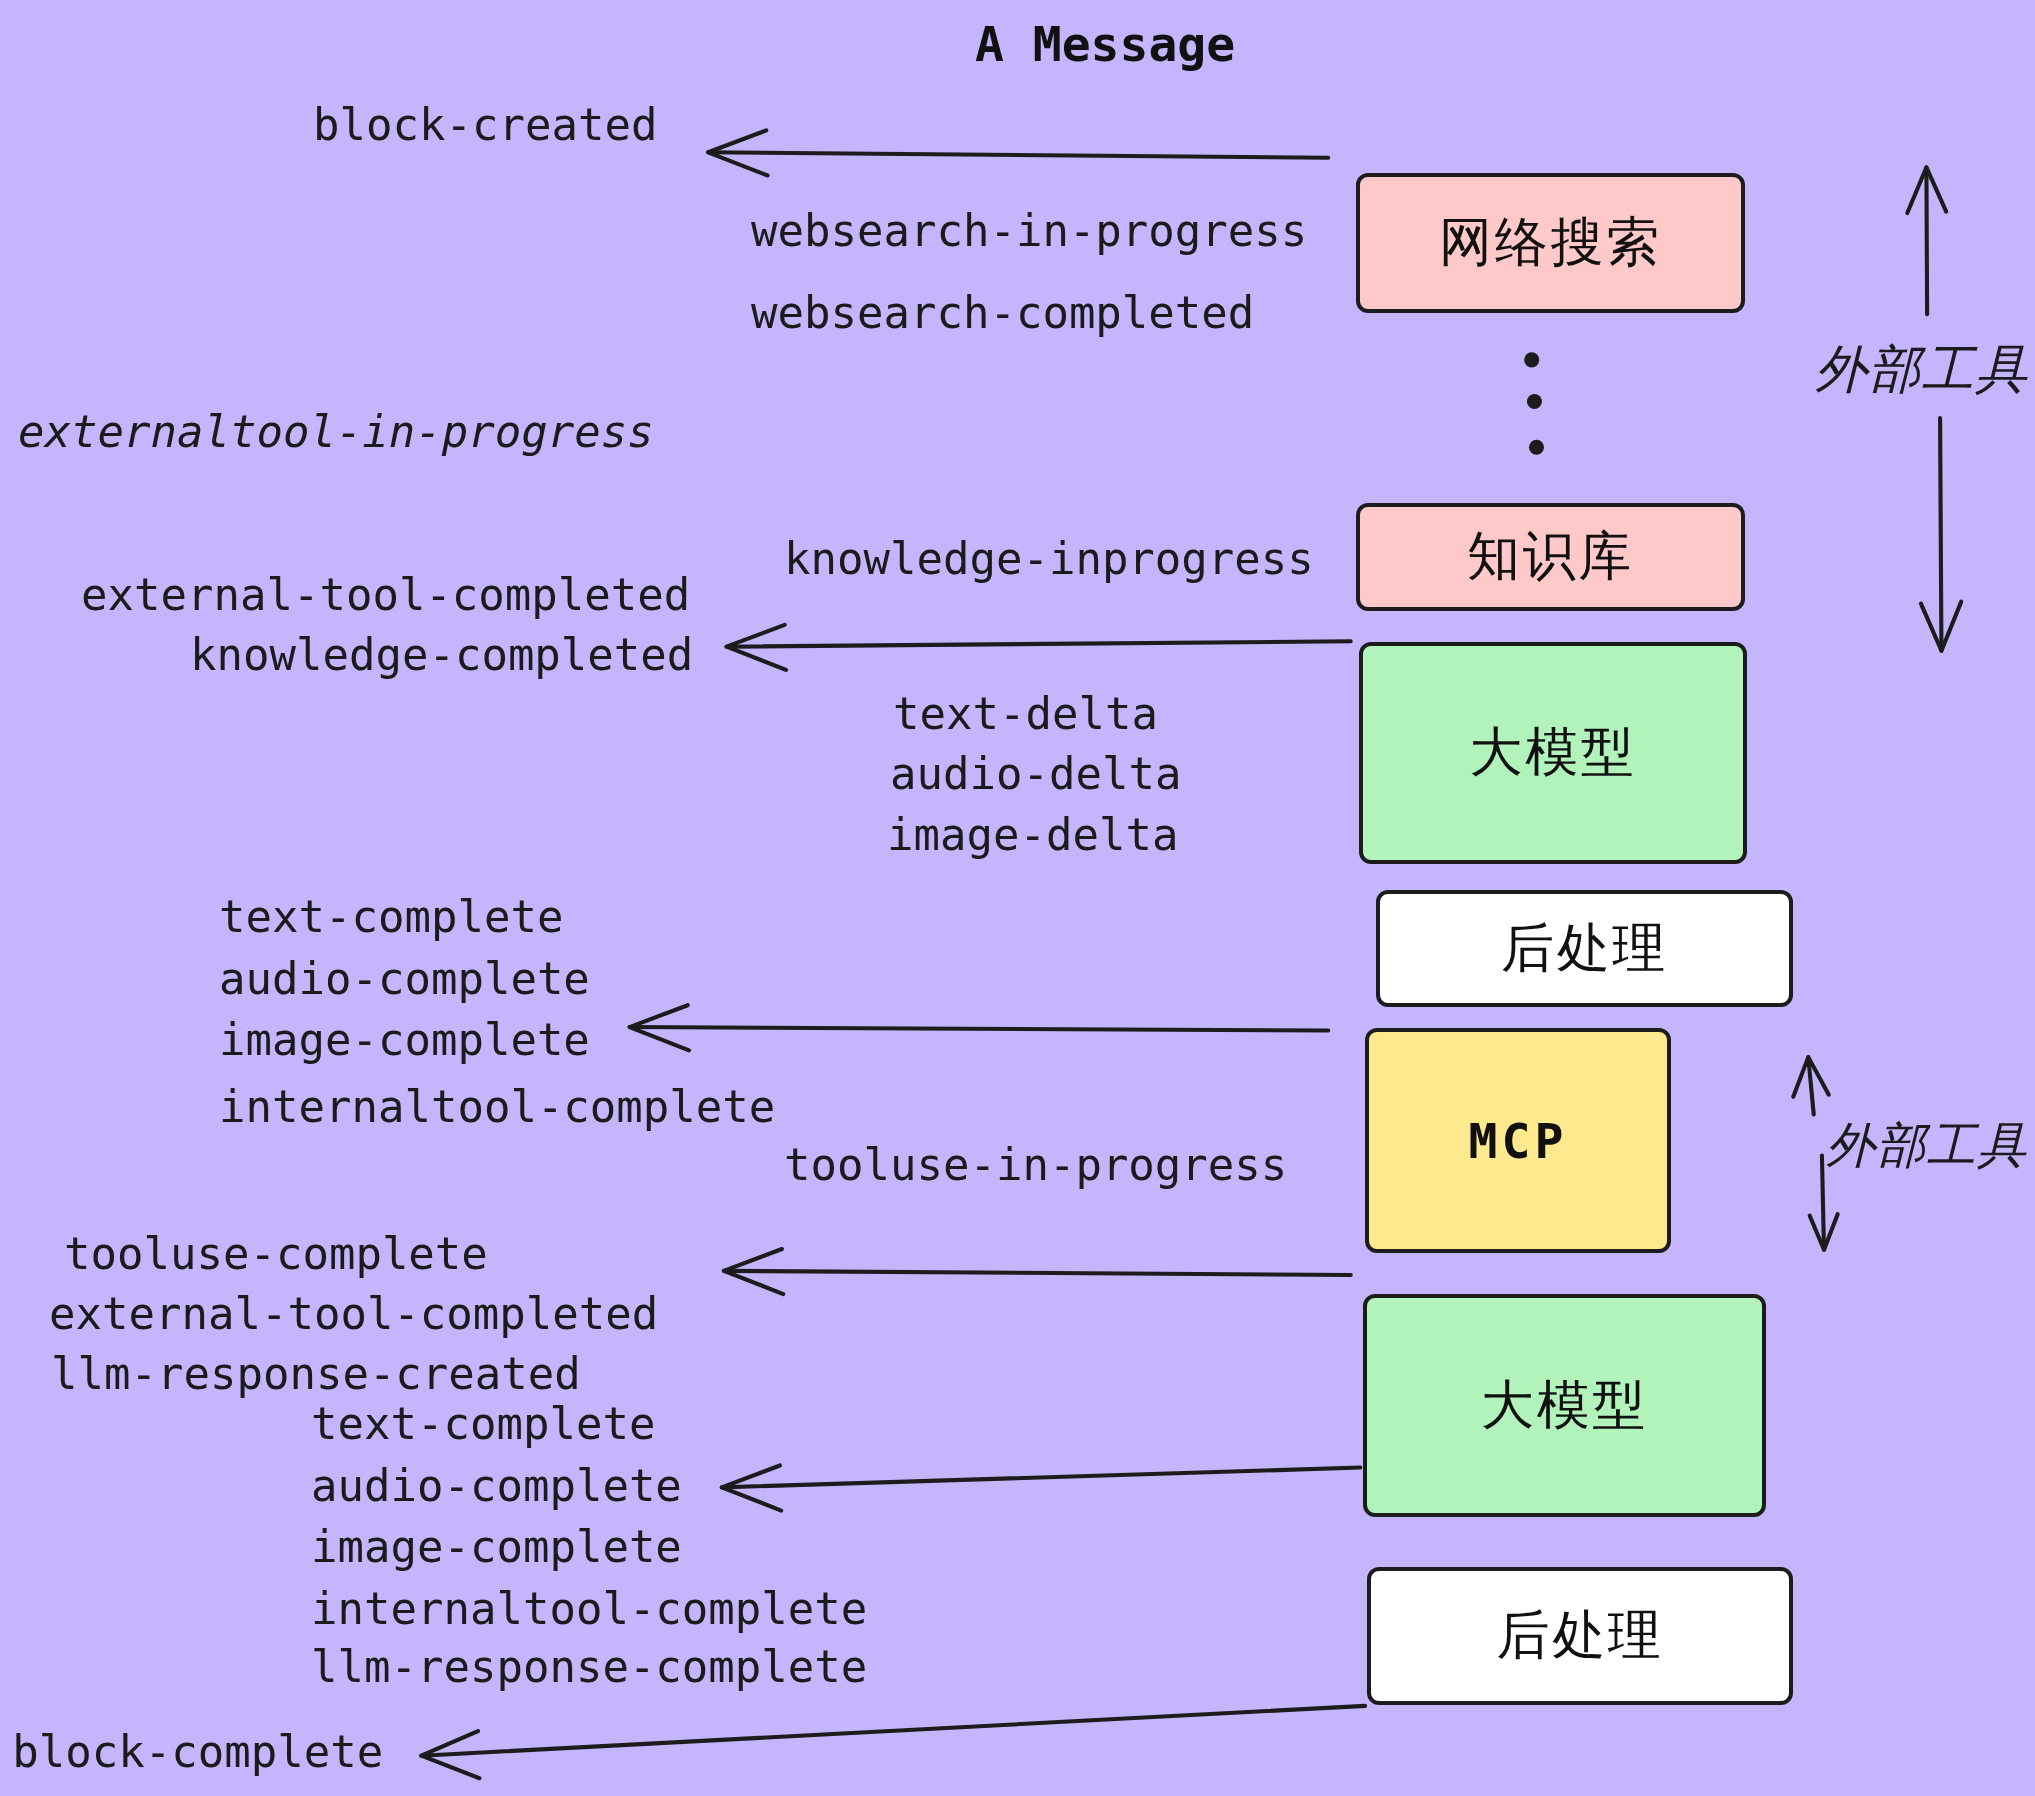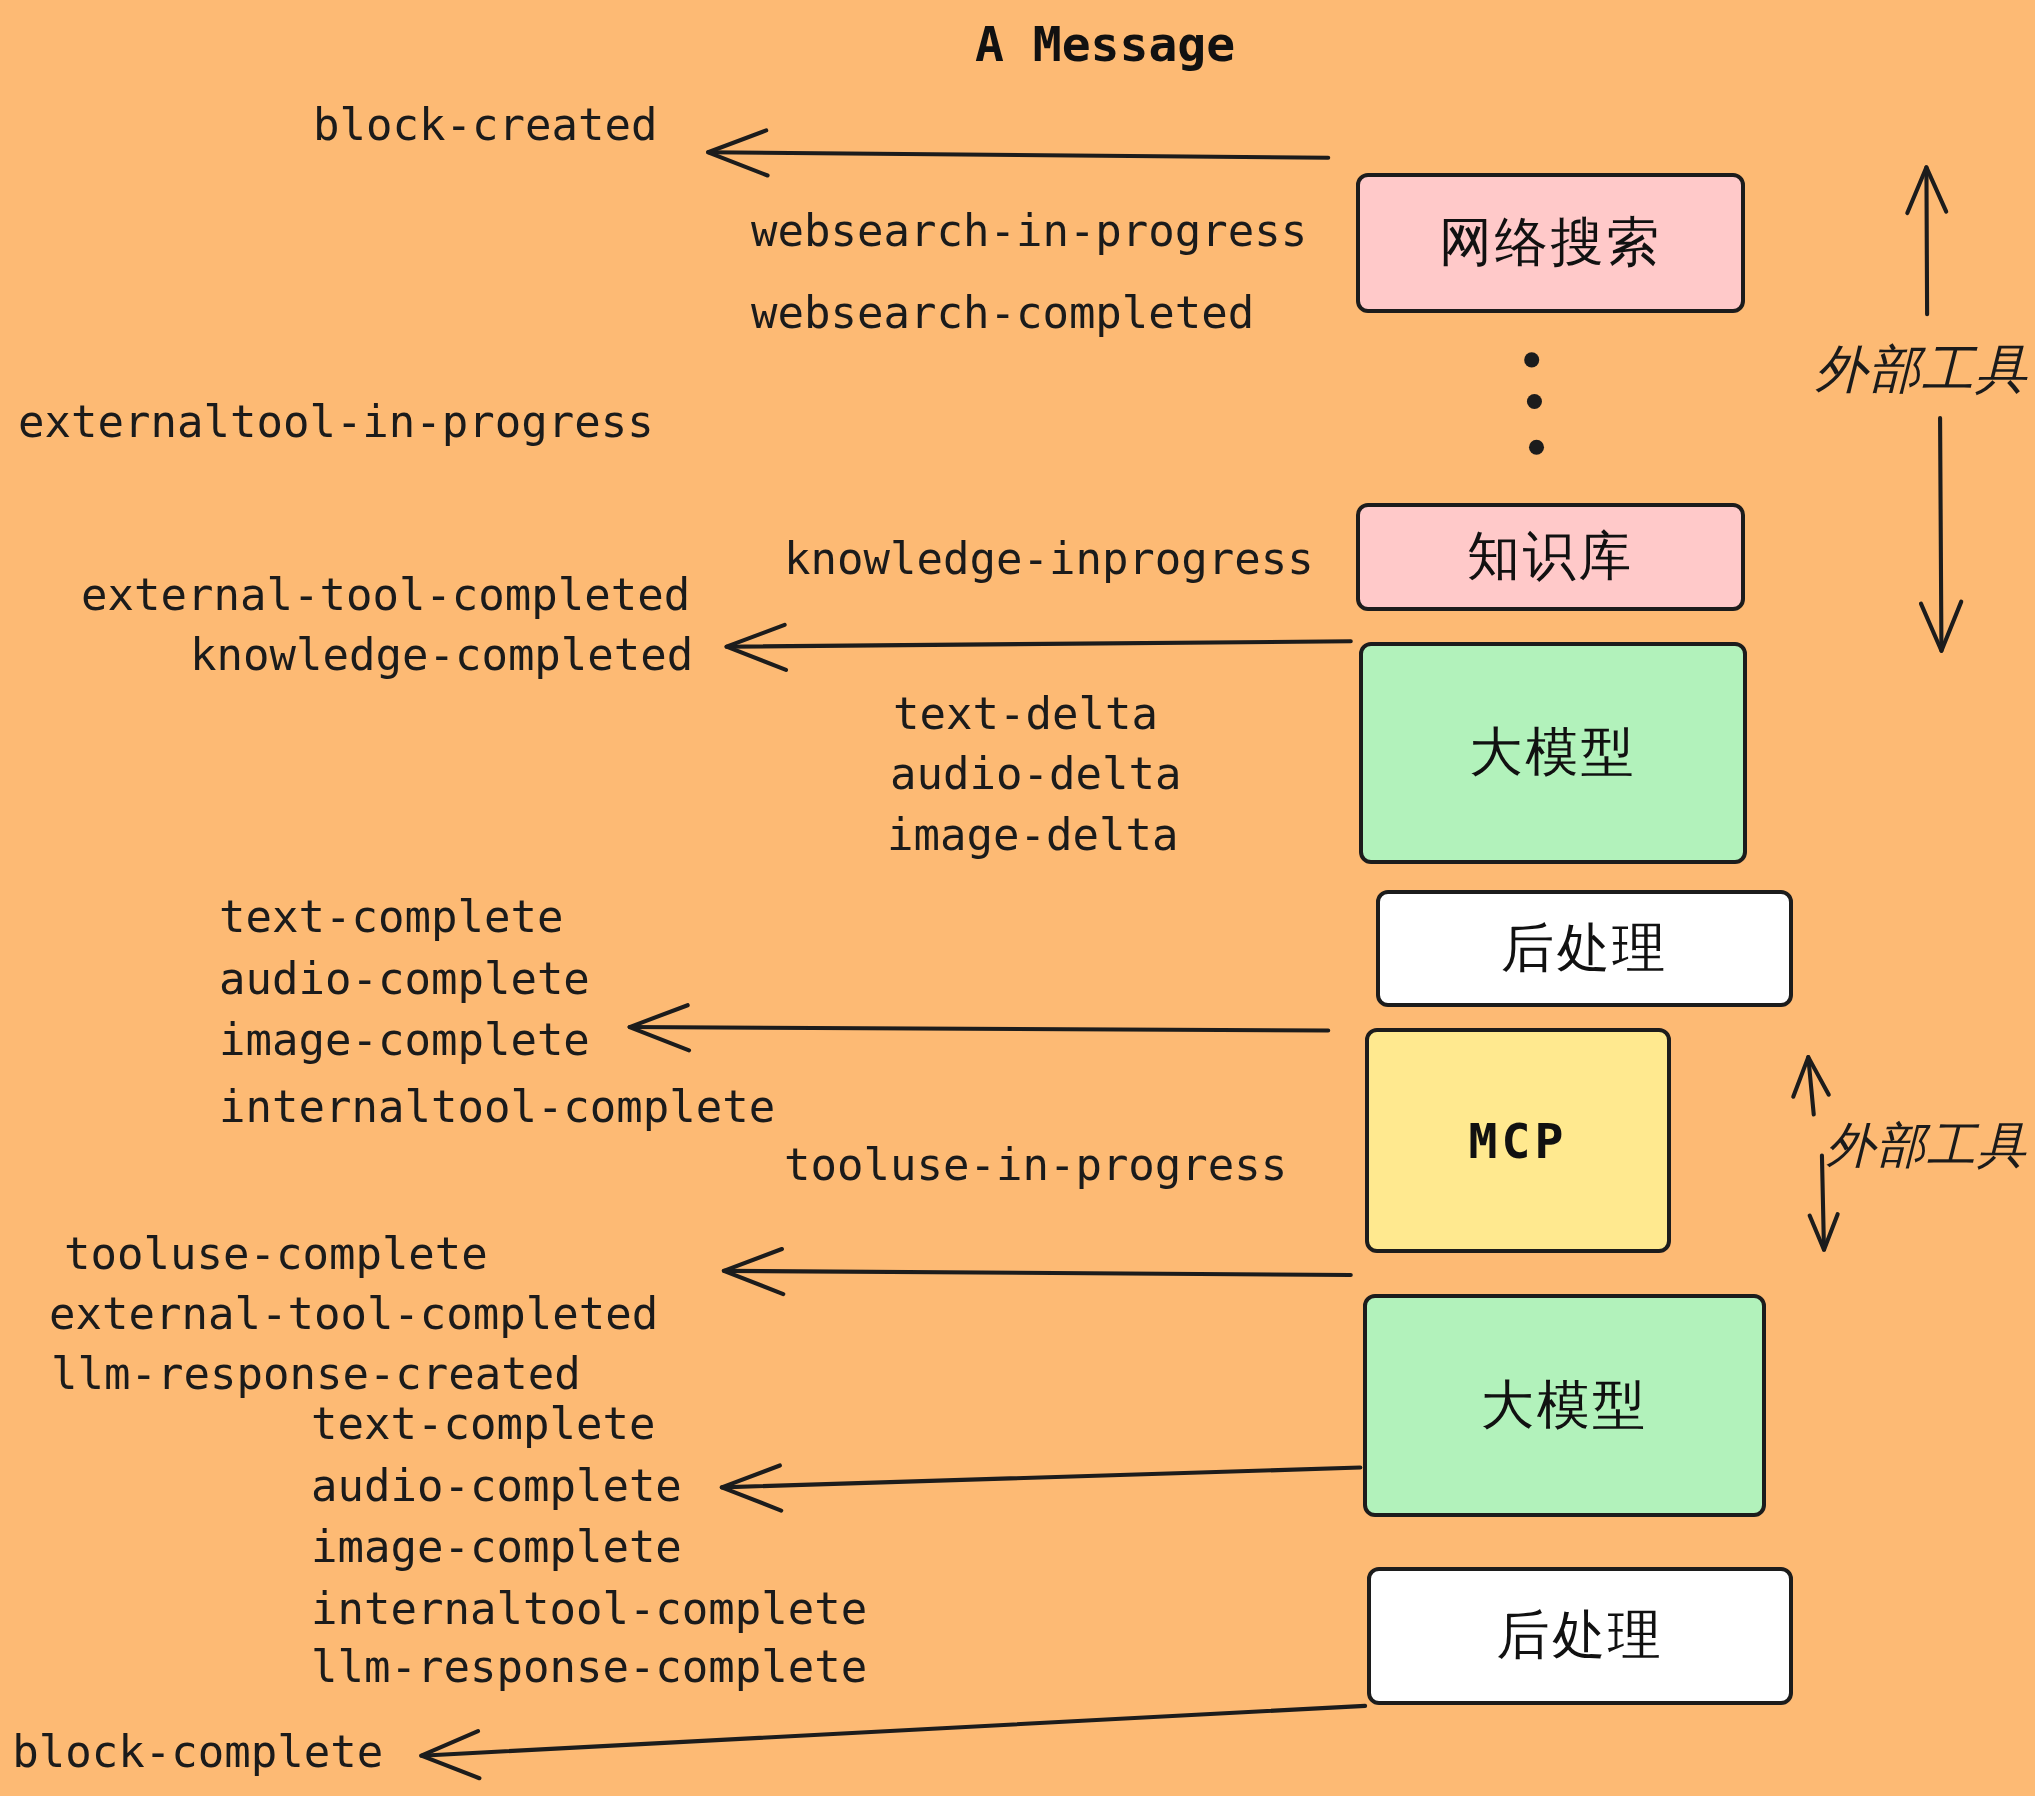--- a/index.html
+++ b/index.html
@@ -1,19 +1,19 @@
 <!DOCTYPE html>
 <html style="font-size:11px"><head>
 <meta charset="utf-8">
 <style>
   html,body{margin:0;padding:0;background:#ffffff;}
   #canvas{
     position:relative;
     width:2035px;height:1796px;
-    background:#fdba74;
+    background:#c4b5fd;
     overflow:hidden;
     font-family:"DejaVu Sans Mono","Liberation Mono",monospace;
     color:#1b1b1b;
   }
   .title{
     position:absolute;
     font:bold 48px "DejaVu Sans Mono","Liberation Mono",monospace;
     color:#111;
     white-space:nowrap;
   }
@@ -72,21 +72,21 @@
 </head>
 <body>
 
 <div id="canvas">
 
   <div class="title" style="left:975px;top:16.4px;">A Message</div>
 
   <div class="ev" style="left:313px;top:101px;">block-created</div>
   <div class="ev" style="left:751px;top:207px;">websearch-in-progress</div>
   <div class="ev" style="left:751px;top:289px;">websearch-completed</div>
-  <div class="ev" style="left:18px;top:398px;">externaltool-in-progress</div>
+  <div class="ev" style="left:18px;top:408px;font-style:italic;">externaltool-in-progress</div>
   <div class="ev" style="left:784px;top:535px;">knowledge-inprogress</div>
   <div class="ev" style="left:81px;top:571px;">external-tool-completed</div>
   <div class="ev" style="left:190px;top:631px;">knowledge-completed</div>
   <div class="ev" style="left:893px;top:690px;">text-delta</div>
   <div class="ev" style="left:890px;top:750px;">audio-delta</div>
   <div class="ev" style="left:887px;top:811px;">image-delta</div>
   <div class="ev" style="left:219px;top:893px;">text-complete</div>
   <div class="ev" style="left:219px;top:955px;">audio-complete</div>
   <div class="ev" style="left:219px;top:1016px;">image-complete</div>
   <div class="ev" style="left:219px;top:1083px;">internaltool-complete</div>

